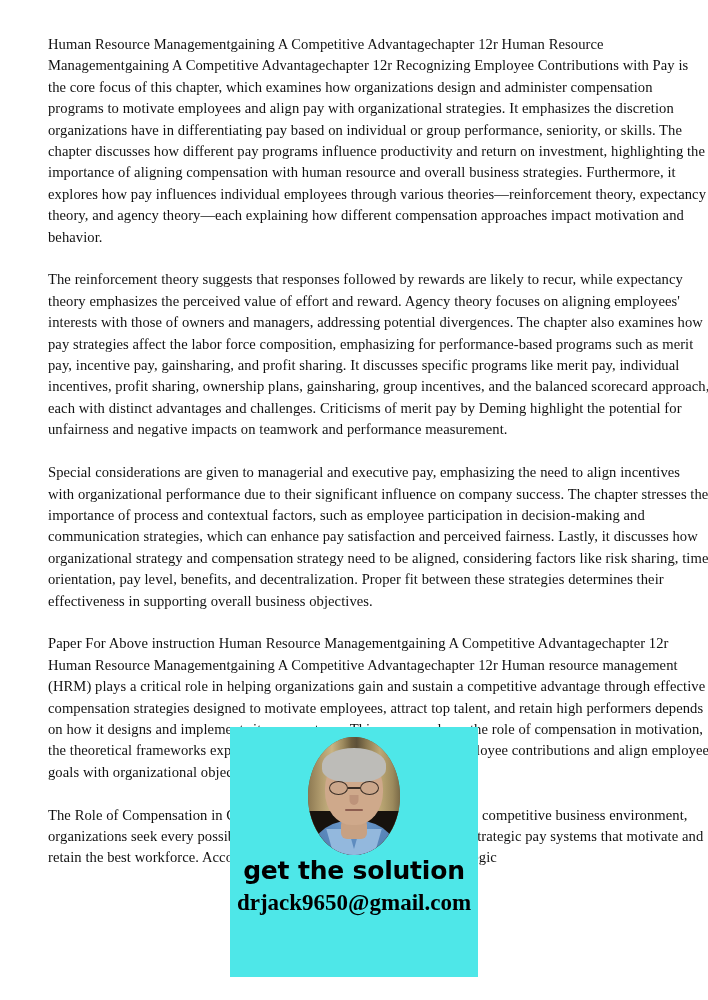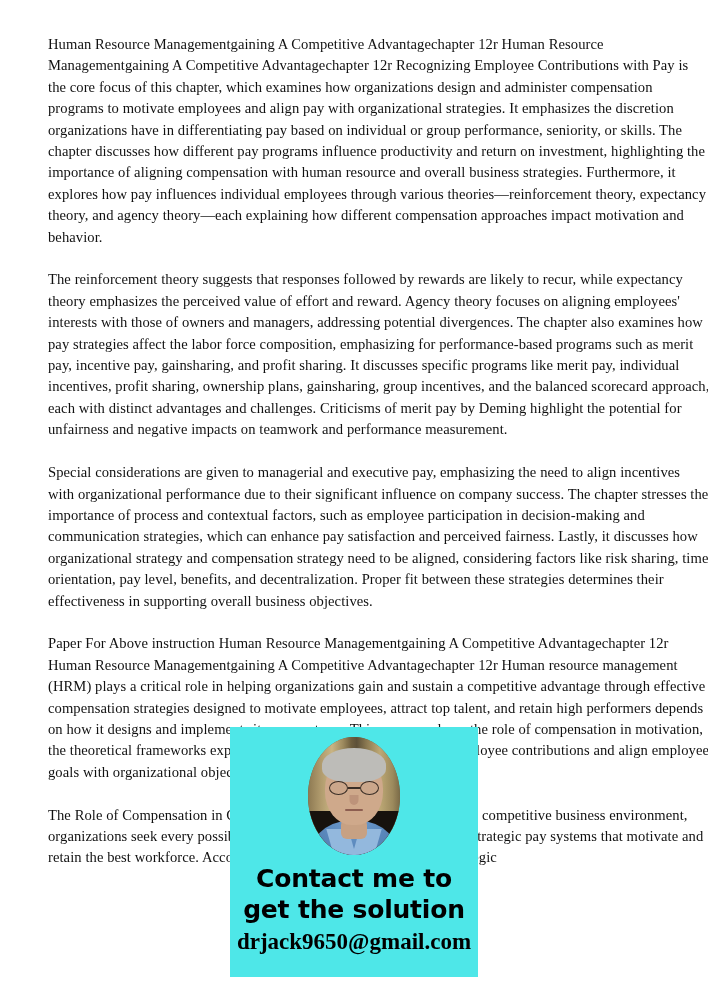--- a/index.html
+++ b/index.html
@@ -221,18 +221,17 @@
       <div class="hair"></div>
       <div class="nose"></div>
       <div class="mouth"></div>
       <div class="glasses">
         <span class="lens l"></span>
         <span class="bridge"></span>
         <span class="lens r"></span>
       </div>
     </div>
 
-    <div class="contact-line first">Contact me to</div>
     <div class="contact-line">get the solution</div>
     <div class="contact-email">drjack9650@gmail.com</div>
   </div>
 
 </div>
 
 </body></html>

